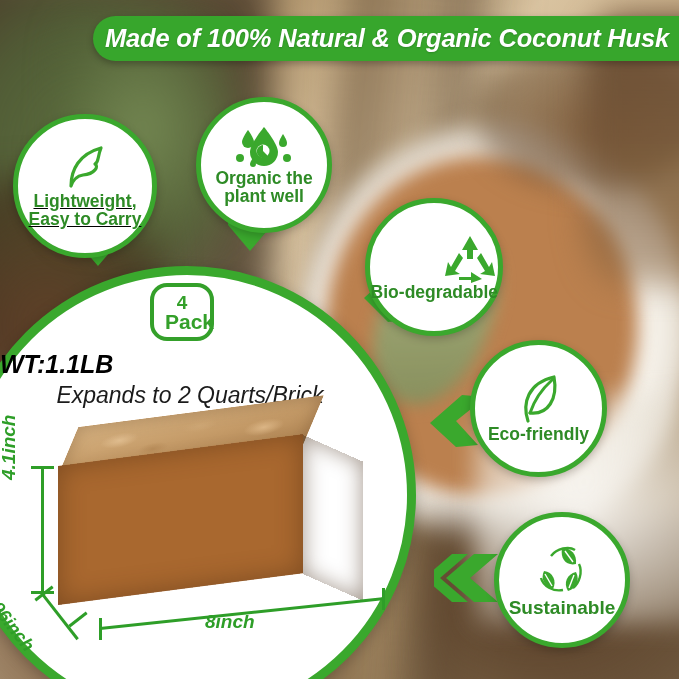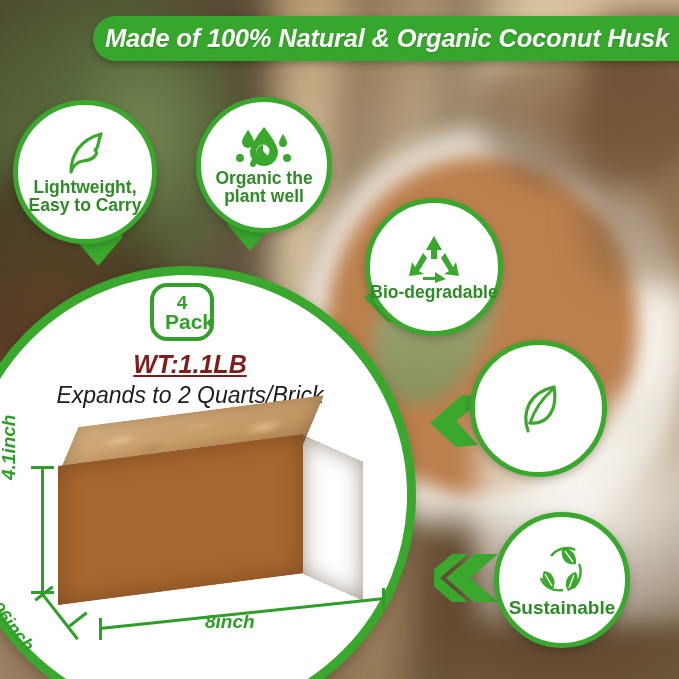--- a/index.html
+++ b/index.html
@@ -66,22 +66,22 @@
   .product-circle{position:absolute;left:-42px;top:266px;width:458px;height:458px;border-radius:50%;
      background:#ffffff;border:9px solid #3aa82d;box-sizing:border-box;
      box-shadow:0 4px 14px rgba(0,0,0,.22);}
 
   .pack-badge{position:absolute;left:150px;top:283px;width:64px;height:58px;
      border:4px solid #34a02a;border-radius:17px;box-sizing:border-box;
      display:flex;flex-direction:column;align-items:center;justify-content:center;line-height:1;}
   .pack-num{color:#34a02a;font-size:19px;font-weight:bold;}
   .pack-word{color:#34a02a;font-size:21px;font-weight:bold;margin-top:-1px;margin-left:15px;}
 
-  .wt-line{position:absolute;left:0;top:350px;width:380px;text-align:center;
-     font-size:25px;font-weight:bold;font-style:italic;color:#7f1d1d;text-decoration:underline;}
+  .wt-line{position:absolute;left:0;top:350px;width:380px;
+     font-size:25px;font-weight:bold;font-style:italic;color:#000000;}
   .expand-line{position:absolute;left:0;top:382px;width:380px;text-align:center;
      font-size:23px;font-style:italic;color:#1b1b1b;}
 
   
   .brick{position:absolute;left:58px;top:430px;width:305px;height:175px;}
   .brick-front{position:absolute;left:0;top:36px;width:245px;height:139px;
      background-color:#a9682f;
      background-image:
        radial-gradient(ellipse 26px 16px at 18% 14%, #c98a4c 0%, transparent 70%),
        radial-gradient(ellipse 22px 13px at 44% 10%, #b8793c 0%, transparent 70%),
@@ -138,28 +138,28 @@
   .h-cap-r{left:382px;top:588px;width:3px;height:22px;}
   .lbl-8{left:205px;top:611px;}
 
   
   .bubble{position:absolute;border-radius:50%;background:#fff;border:5px solid #3aa82d;
      box-sizing:border-box;display:flex;flex-direction:column;align-items:center;justify-content:center;
      box-shadow:0 3px 9px rgba(0,0,0,.22);z-index:5;}
   .bubble-label{color:#2e8b26;font-weight:bold;text-align:center;line-height:1.05;}
   .bubble-icon{display:flex;align-items:center;justify-content:center;}
 
-  #b-light{left:13px;top:100px;width:144px;height:144px;}
+  #b-light{left:13px;top:114px;width:144px;height:144px;text-decoration:underline;}
   #b-light .bubble-icon{margin-bottom:2px;}
   #b-light .bubble-label{font-size:17.5px;}
 
   #b-moist{left:196px;top:97px;width:136px;height:136px;}
   #b-moist .bubble-label{font-size:17.5px;}
 
-  #b-bio{left:365px;top:198px;width:138px;height:138px;}
+  #b-bio{left:365px;top:198px;width:138px;height:138px;align-items:flex-end;}
   #b-bio .bubble-label{font-size:17.5px;}
 
   #b-eco{left:470px;top:340px;width:137px;height:137px;}
   #b-eco .bubble-label{font-size:17.5px;}
 
   #b-sust{left:494px;top:512px;width:136px;height:136px;}
   #b-sust .bubble-label{font-size:19px;}
 
   
   .arrow{position:absolute;z-index:4;}
@@ -269,20 +269,23 @@
     </div>
   </div>
 
   <div class="bubble" id="b-eco">
     <div class="bubble-icon">
       <svg width="50" height="52" viewBox="0 0 50 52">
         <path d="M14 48 C8 30 14 10 40 4 C44 26 34 42 16 40" fill="none" stroke="#3aa82d" stroke-width="3.2" stroke-linecap="round" stroke-linejoin="round"></path>
         <path d="M16 40 C20 28 28 16 38 7" fill="none" stroke="#3aa82d" stroke-width="3" stroke-linecap="round"></path>
       </svg>
     </div>
+    <div class="bubble-label">
+      <div>Eco-friendly</div>
+    </div>
   </div>
 
   <div class="bubble" id="b-sust">
     <div class="bubble-icon">
       <svg width="62" height="56" viewBox="0 0 62 56">
         <g fill="none" stroke="#3aa82d" stroke-width="2.4">
           <path d="M20 14 C26 6 38 4 44 8"></path>
           <path d="M48 22 C52 30 48 42 42 46"></path>
           <path d="M32 48 C22 50 12 44 10 36"></path>
         </g>

